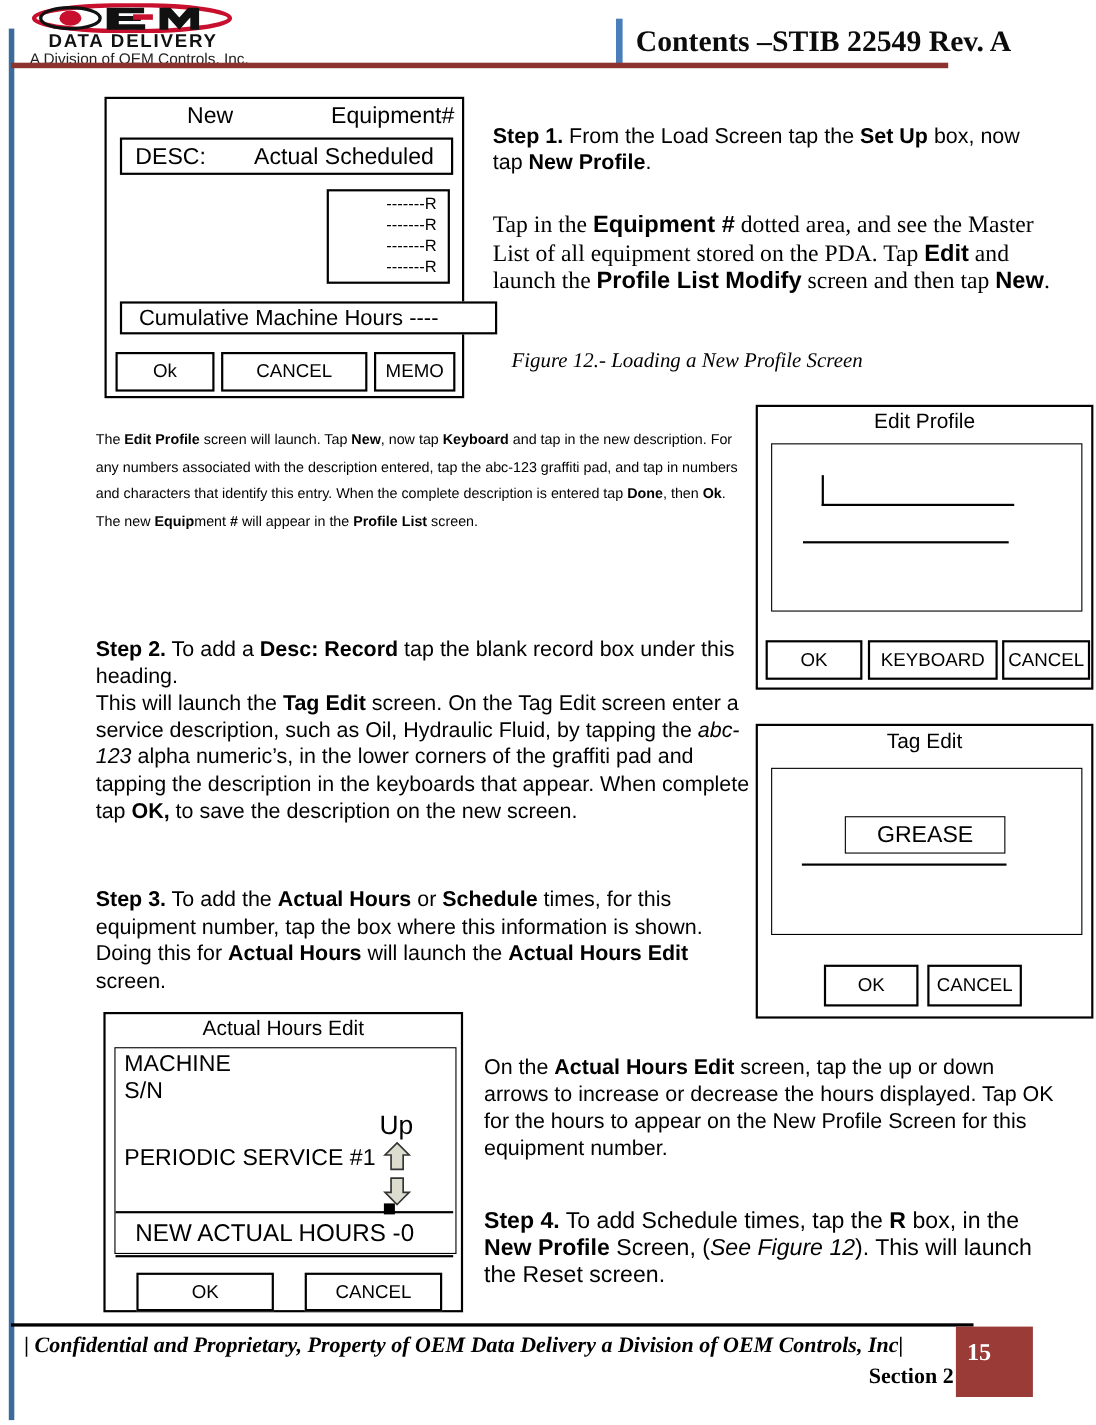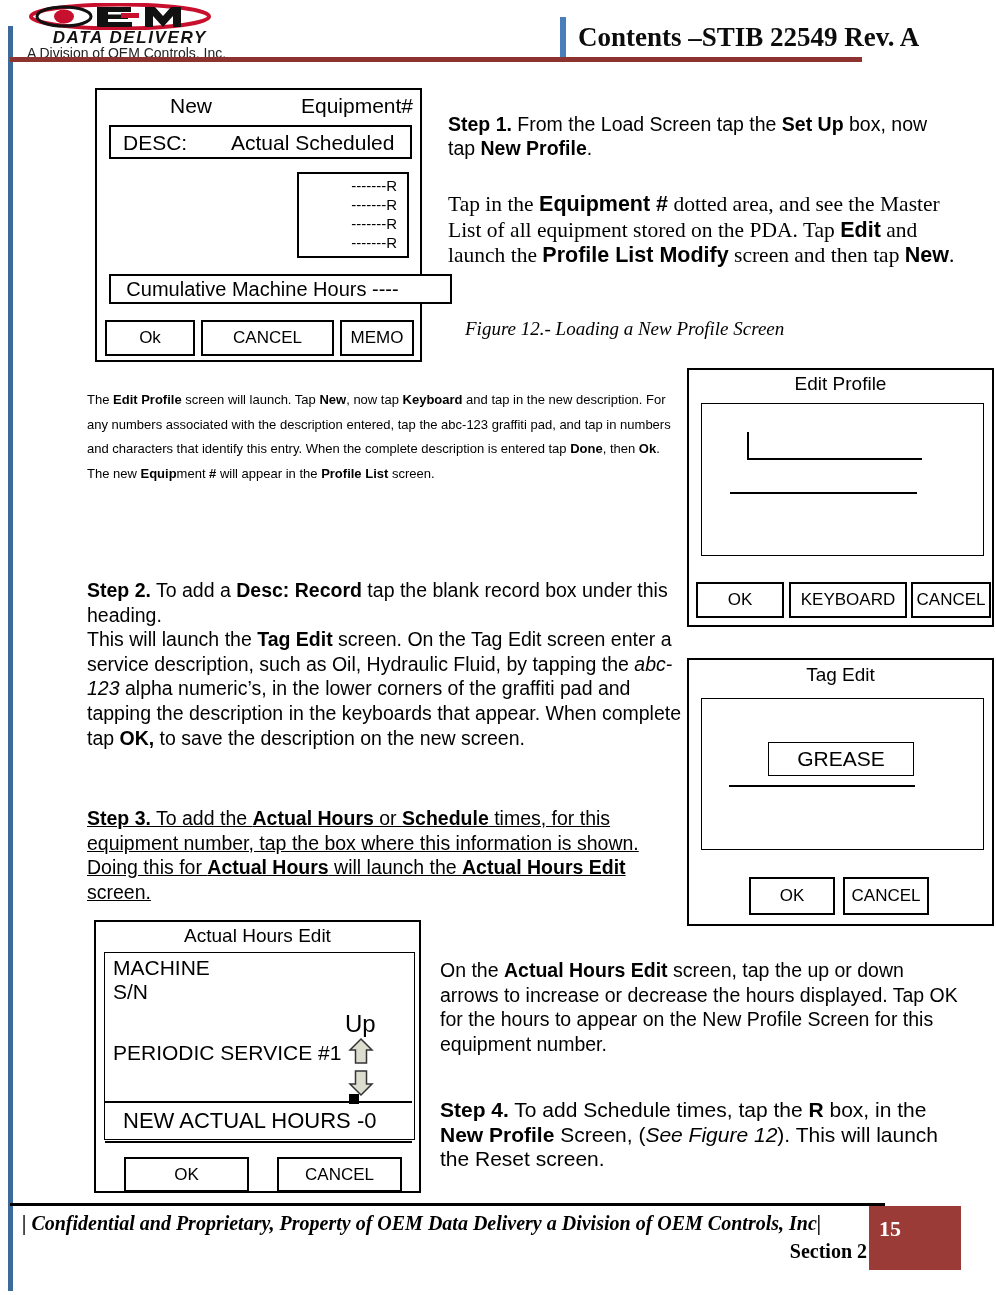--- a/index.html
+++ b/index.html
@@ -20,23 +20,23 @@
 
   
   .logo-wrap { position:absolute; left:27px; top:1px; width:186px; height:52px; }
   .logo-oem {
     position:absolute; left:2px; top:2px; width:182px; height:27px;
   }
   .logo-oem svg { display:block; }
   .logo-dd {
     position:absolute; left:8px; top:27px; width:172px;
     font-family:"Liberation Sans", sans-serif;
-    font-weight:bold; font-style:italic;
+    font-weight:bold; 
     font-size:17px; letter-spacing:1.6px;
-    color:#111; text-align:right; white-space:nowrap;
+    color:#111; text-align:center; white-space:nowrap;
   }
   .logo-sub {
     position:absolute; left:0px; top:44px; width:186px;
     font-family:Liberation Sans, sans-serif;
     font-size:14px; color:#222; white-space:nowrap;
   }
 
   .hdr-blue-tick {
     position:absolute; left:560px; top:17px; width:6px; height:42px;
     background:#4A7EBB;
@@ -87,21 +87,21 @@
   .para { position:absolute; color:#000; }
   .sans { font-family:"Liberation Sans", sans-serif; }
   .serif { font-family:"Liberation Serif", serif; }
   #step1 { left:448px; top:112px; width:500px; font-size:19.5px; line-height:24px; }
   #eqpara { left:448px; top:192px; width:510px; font-size:21.5px; line-height:25.5px; }
   #fig12cap { left:465px; top:318px; width:480px; font-size:19px; font-style:italic; }
 
   
   #p-edit   { left:87px; top:388px; width:585px; font-size:13px; line-height:24.6px; }
   #p-step2  { left:87px; top:578px; width:600px; font-size:19.5px; line-height:24.6px; }
-  #p-step3  { left:87px; top:806px; width:600px; font-size:19.5px; line-height:24.6px;text-decoration:underline; }
+  #p-step3  { left:87px; top:806px; width:600px; font-size:19.5px; line-height:24.6px; }
   #p-ahe    { left:440px; top:958px; width:520px; font-size:19.5px; line-height:24.6px; }
   #p-step4  { left:440px; top:1098px; width:520px; font-size:21px; line-height:24.6px; }
 
   
   #fig-edit { left:687px; top:368px; width:307px; height:259px; }
   #ep-title { position:absolute; left:0; top:3px; width:100%; }
   #ep-area  { left:12px; top:33px; width:283px; height:153px; }
   #ep-cursor {
     position:absolute; left:45px; top:28px; width:2px; height:28px; background:#000;
   }
@@ -145,21 +145,21 @@
     font-family:"Liberation Serif", serif;
     font-size:20px; font-style:italic; font-weight:bold; color:#000;
     white-space:nowrap;
   }
   .ftr-sec {
     position:absolute; left:22px; top:1240px; width:845px;
     font-family:"Liberation Serif", serif;
     font-size:20px; font-weight:bold; color:#000; text-align:right;
   }
   .ftr-badge {
-    position:absolute; left:869px; top:1206px; width:92px; height:64px;
+    position:absolute; left:869px; top:1206px; width:70px; height:64px;
     background:#9A3B37;
   }
   .ftr-pageno {
     position:absolute; left:10px; top:10px;
     font-family:"Liberation Serif", serif;
     font-size:22px; font-weight:bold; color:#ffffff;
   }
   b { font-weight:bold; }
   i { font-style:italic; }
 </style>

